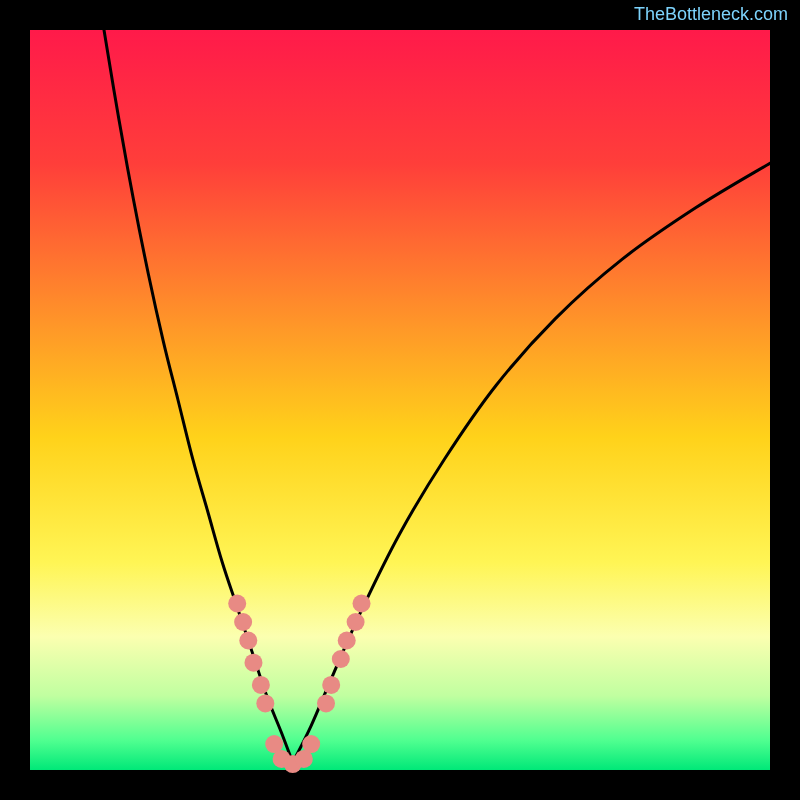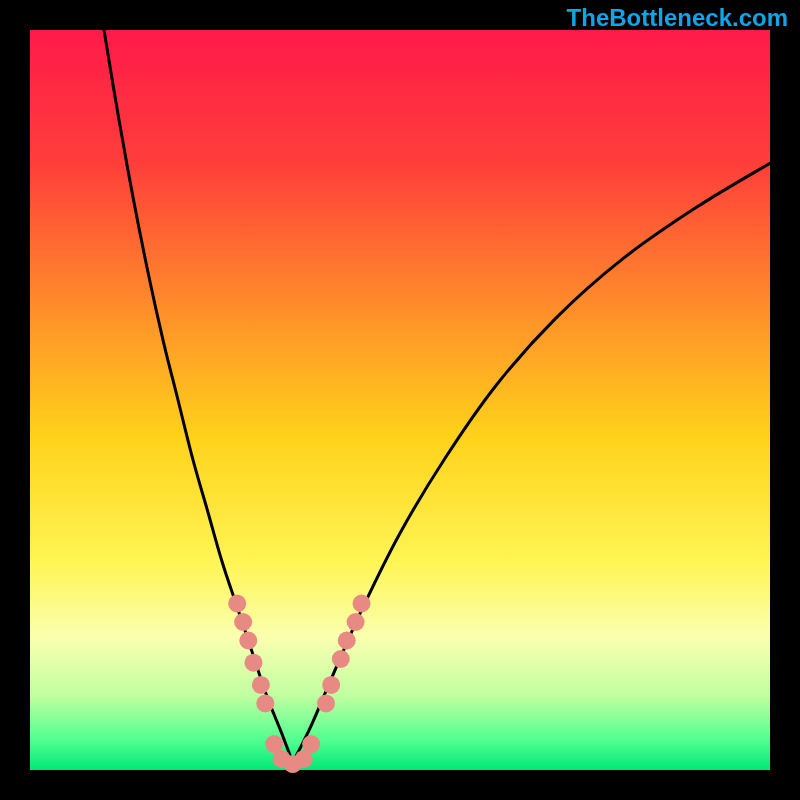--- a/index.html
+++ b/index.html
@@ -13,23 +13,23 @@
   }
   .container {
     position: relative;
     width: 800px;
     height: 800px;
   }
   .watermark {
     position: absolute;
     top: 4px;
     right: 12px;
-    color: #0ea5e9;
-    font-size: 24px;
-    font-weight: 700;
+    color: #7dd3fc;
+    font-size: 18px;
+    font-weight: 400;
     z-index: 10;
   }
   svg {
     display: block;
   }
 </style>
 </head>
 <body>
 
 <div class="container">

